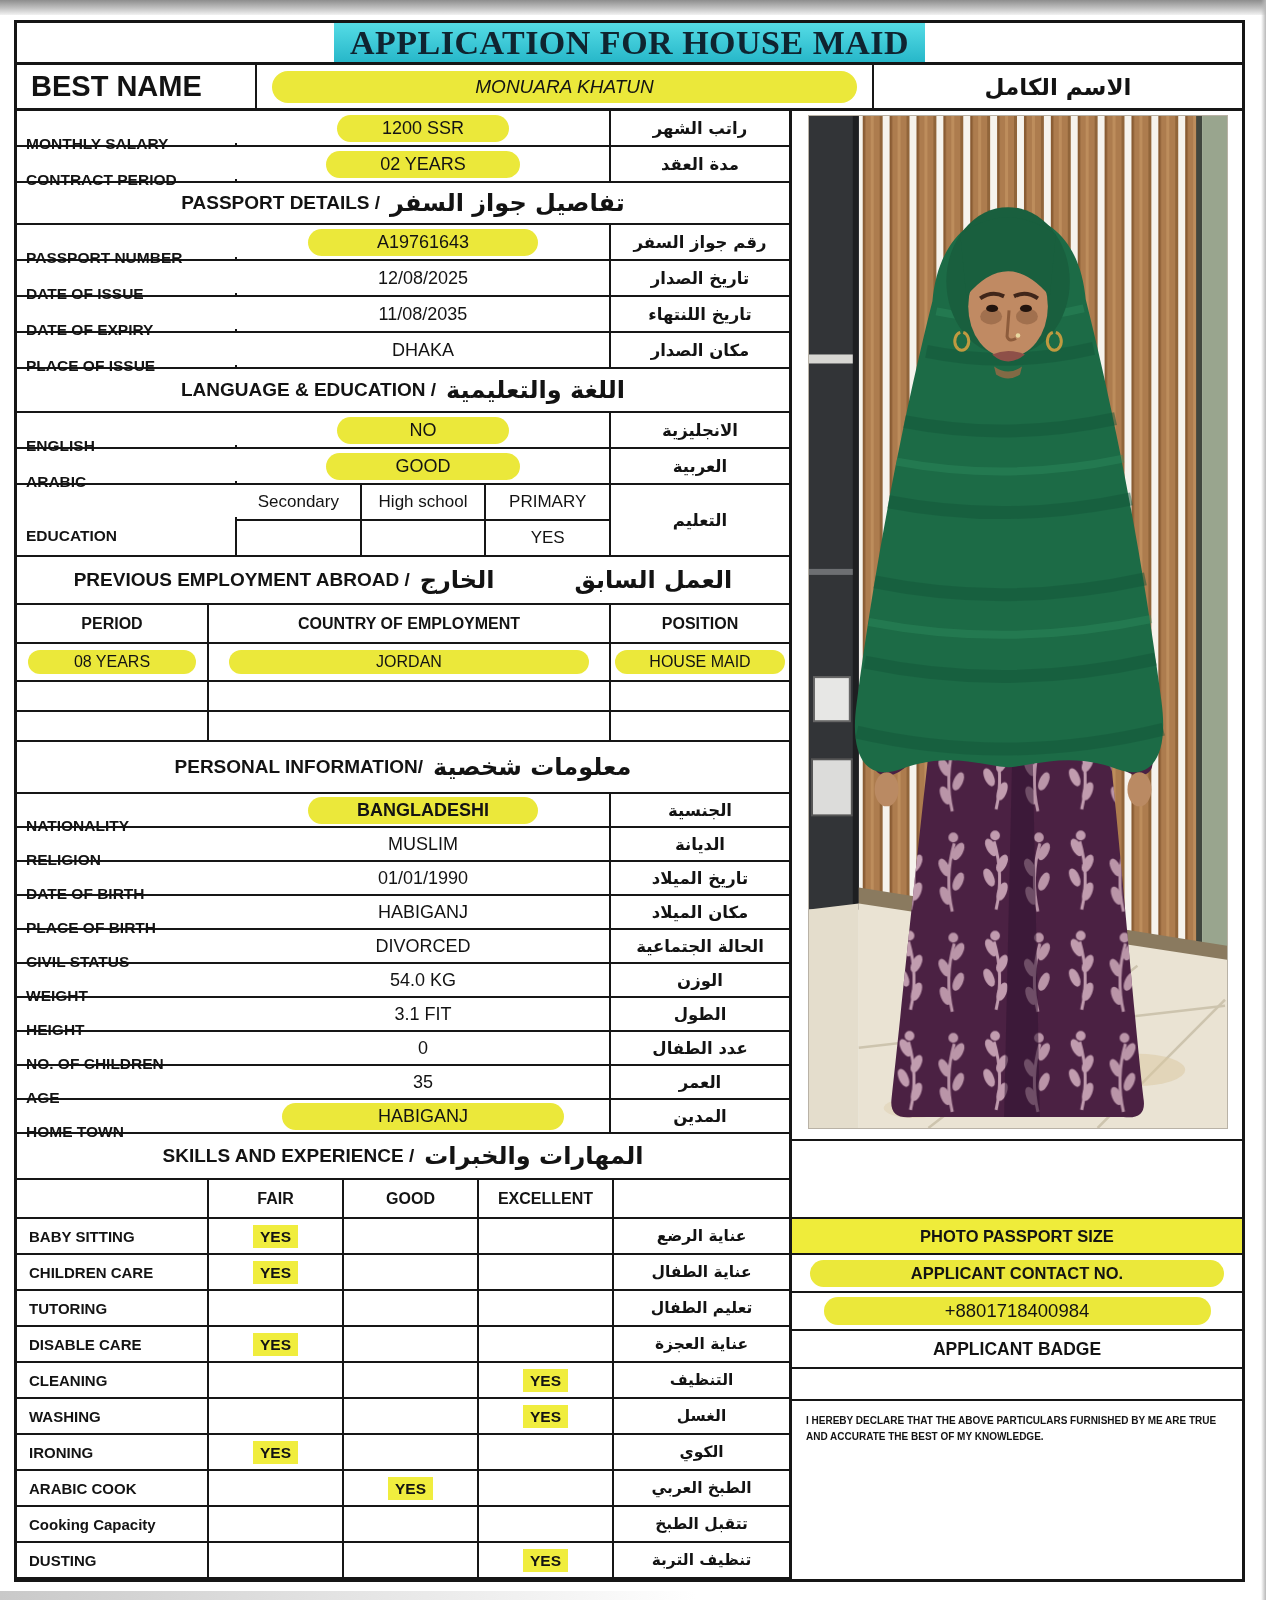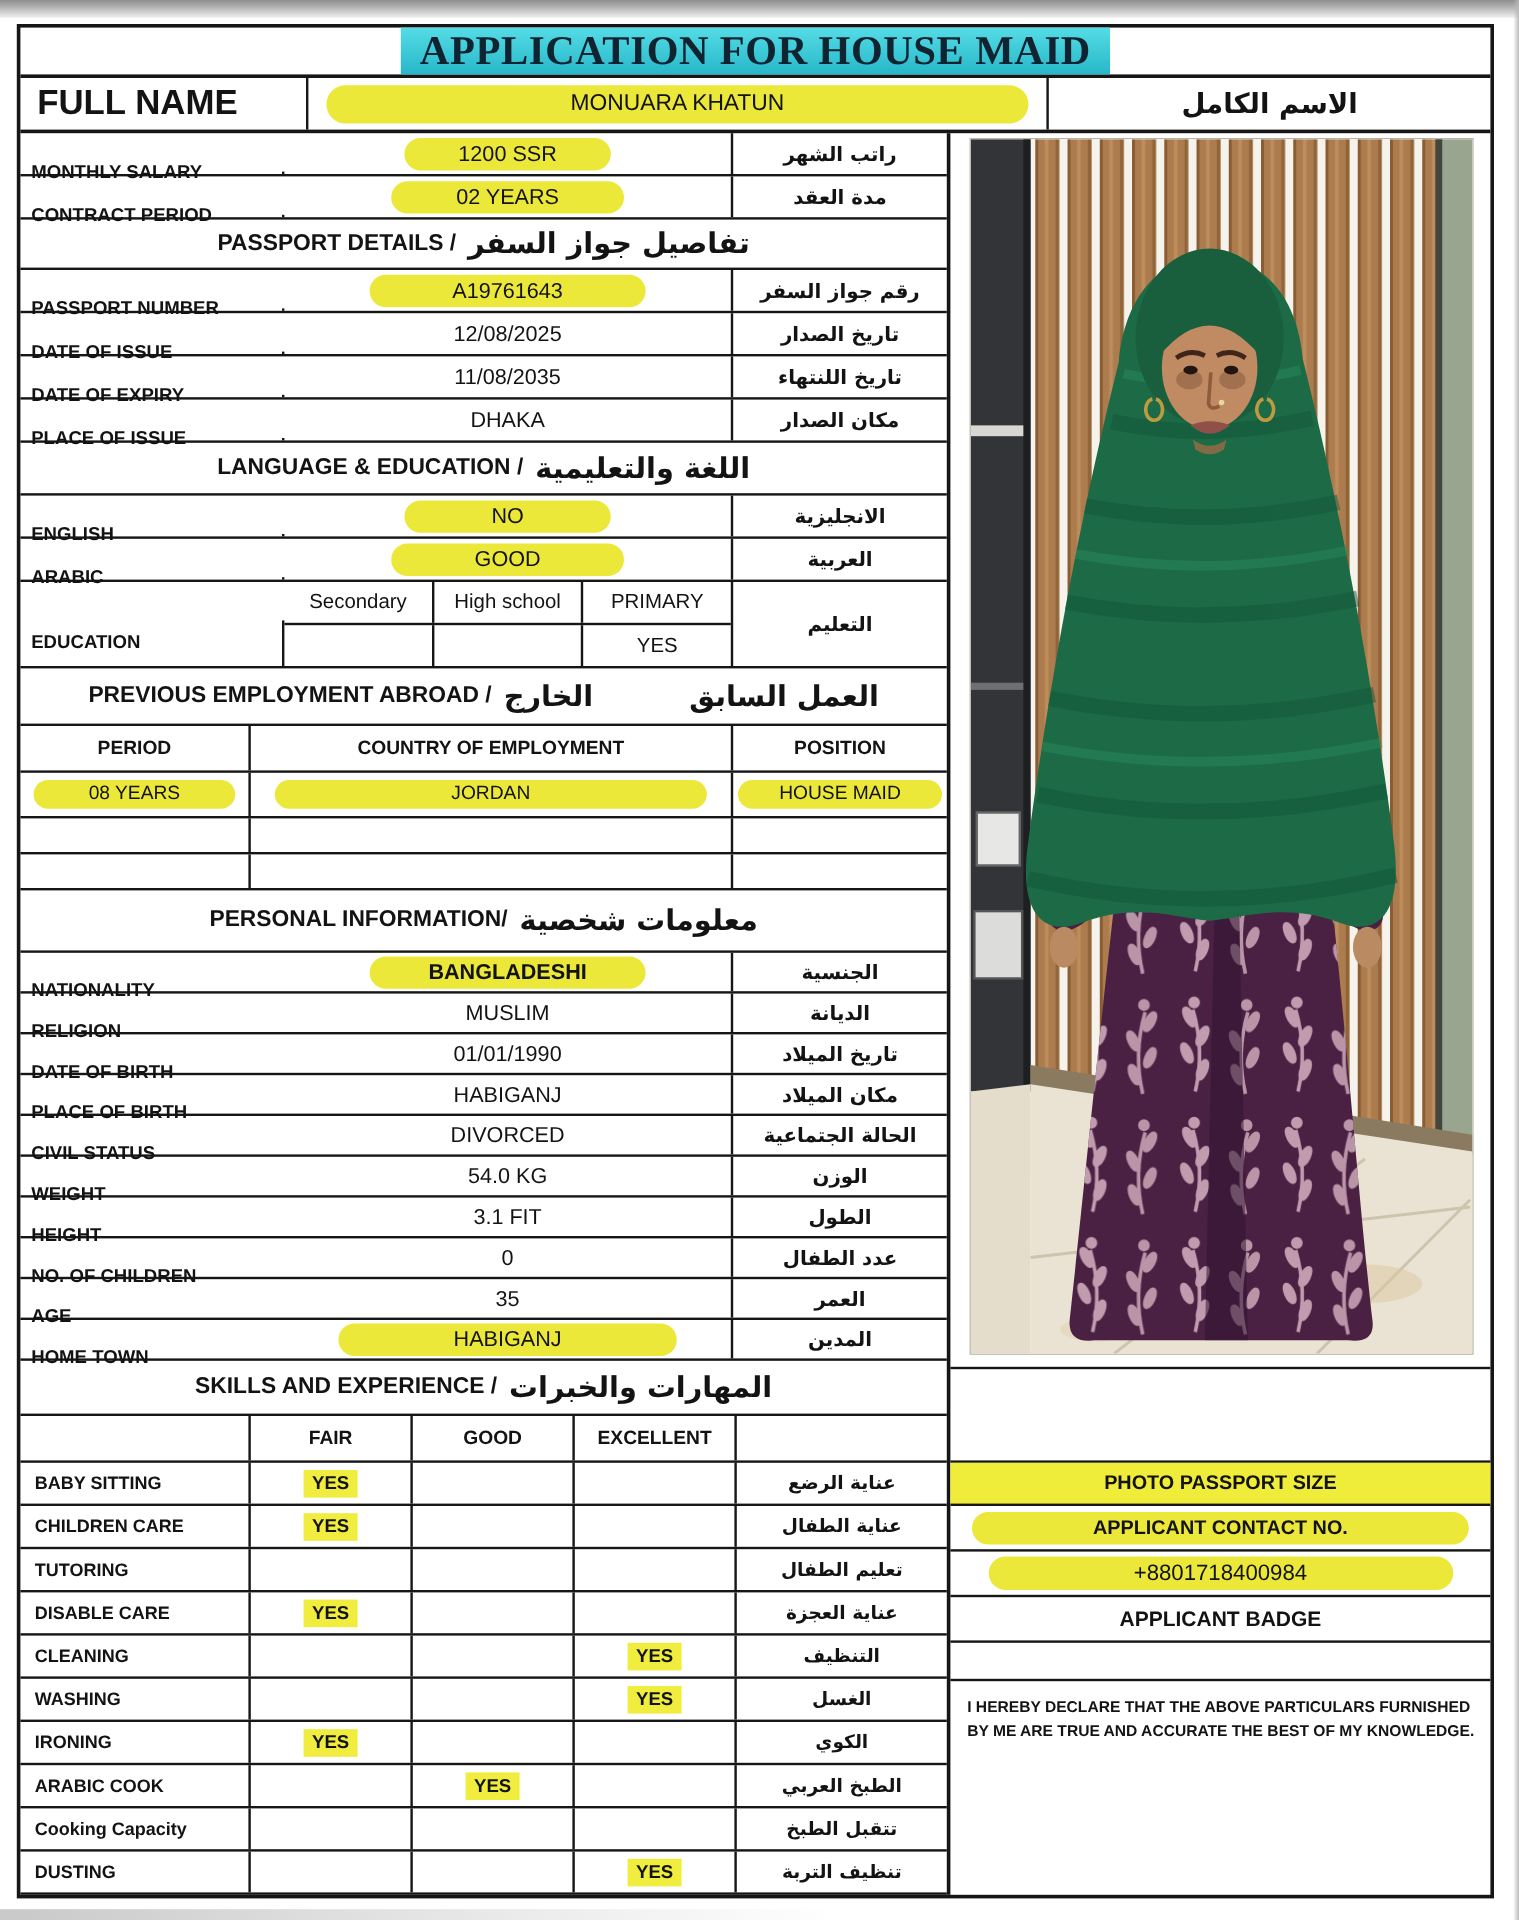--- a/index.html
+++ b/index.html
@@ -32,21 +32,21 @@
   .h30{height:30px}.h34{height:34px}.h36{height:36px}.h38{height:38px}.h39{height:39px}
   .h42{height:42px}.h44{height:44px}.h46{height:46px}.h48{height:48px}.h52{height:52px}.h72{height:72px}
 
   .cl { width:220px; border-right:2px solid #161616; display:flex; align-items:center;
     padding-left:9px; font-weight:bold; font-size:15.5px;margin-top:32px; }
   .cv { flex:1; border-right:2px solid #161616; display:flex; align-items:center; justify-content:center; font-size:18px; }
   .car { width:178px; display:flex; align-items:center; justify-content:center; font-size:16.5px; }
 
   .pill { background:#ebe83a; border-radius:17px; text-align:center; padding:3px 0; }
   .w46{width:46%}.w52{width:52%}.w62{width:62%}.w76{width:76%}.w88{width:88%}.w90{width:90%}.w96{width:96%}
-  .pill-name { width:95%; font-size:19px; border-radius:21px; padding:5px 0; }
+  .pill-name { width:95%; font-size:19px; border-radius:21px; padding:5px 0;font-style:italic; }
   .vbold { font-weight:bold; }
 
   .sec { justify-content:center; align-items:center; gap:10px; font-weight:bold; display:flex; }
   .sec-en { font-size:19px; }
   .sec-ar { font-size:24px; }
   .gap60 { display:inline-block; width:60px; }
 
   .edu-mid { flex:1; display:flex; flex-direction:column; border-right:2px solid #161616;justify-content:center; }
   .edu-r { flex:1; display:flex; border-bottom:2px solid #161616; }
   .edu-r.last { border-bottom:none; }
@@ -70,38 +70,38 @@
   .photo-cell svg { display:block; border:1px solid #b9b2a6; }
   .r-row { display:flex; align-items:center; justify-content:center; border-bottom:2px solid #161616; }
   .r-empty1 { height:78px; }
   .r-photosize { height:36px; background:#efec3a; font-weight:bold; font-size:16.5px; }
   .r-contact { height:38px; }
   .r-phone { height:38px; }
   .r-badge { height:38px; font-weight:bold; font-size:17.5px; }
   .r-empty2 { height:32px; }
   .pill-contact { width:92%; font-weight:bold; font-size:16.5px; border-radius:19px; padding:4px 0; }
   .pill-phone { width:86%; font-size:18.5px; border-radius:19px; padding:3px 0; }
-  .decl { flex:1; padding:12px 12px 0 14px; font-weight:bold; font-size:13px; line-height:1.55; }
+  .decl { flex:1; padding:12px 12px 0 14px; font-weight:bold; font-size:10px; line-height:1.55; }
 </style>
 </head>
 <body>
 
 <div class="page">
   <div class="scan-top"></div>
   <div class="scan-right"></div>
   <div class="scan-bottom"></div>
 
   <div class="form">
 
     <div class="title-row">
       <span class="title-hl">APPLICATION FOR HOUSE MAID</span>
     </div>
 
     <div class="fullname-row">
-      <div class="fn-label">FULL NAME</div>
+      <div class="fn-label">BEST NAME</div>
       <div class="fn-value">
         <span class="pill pill-name">MONUARA KHATUN</span>
       </div>
       <div class="fn-ar ar">الاسم الكامل</div>
     </div>
 
     <div class="body">
       <div class="left">
 
         <div class="row h36">

